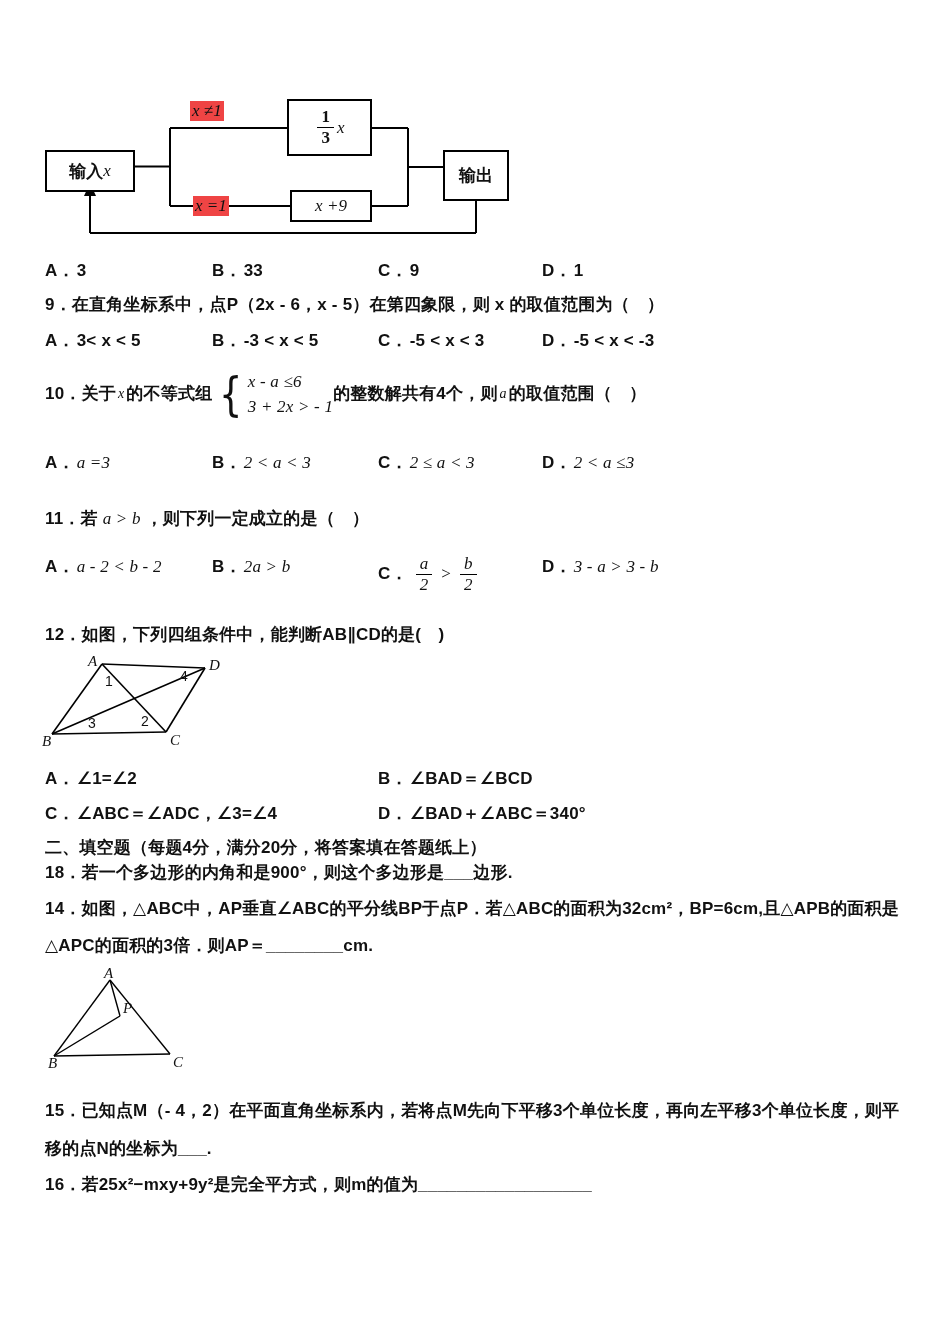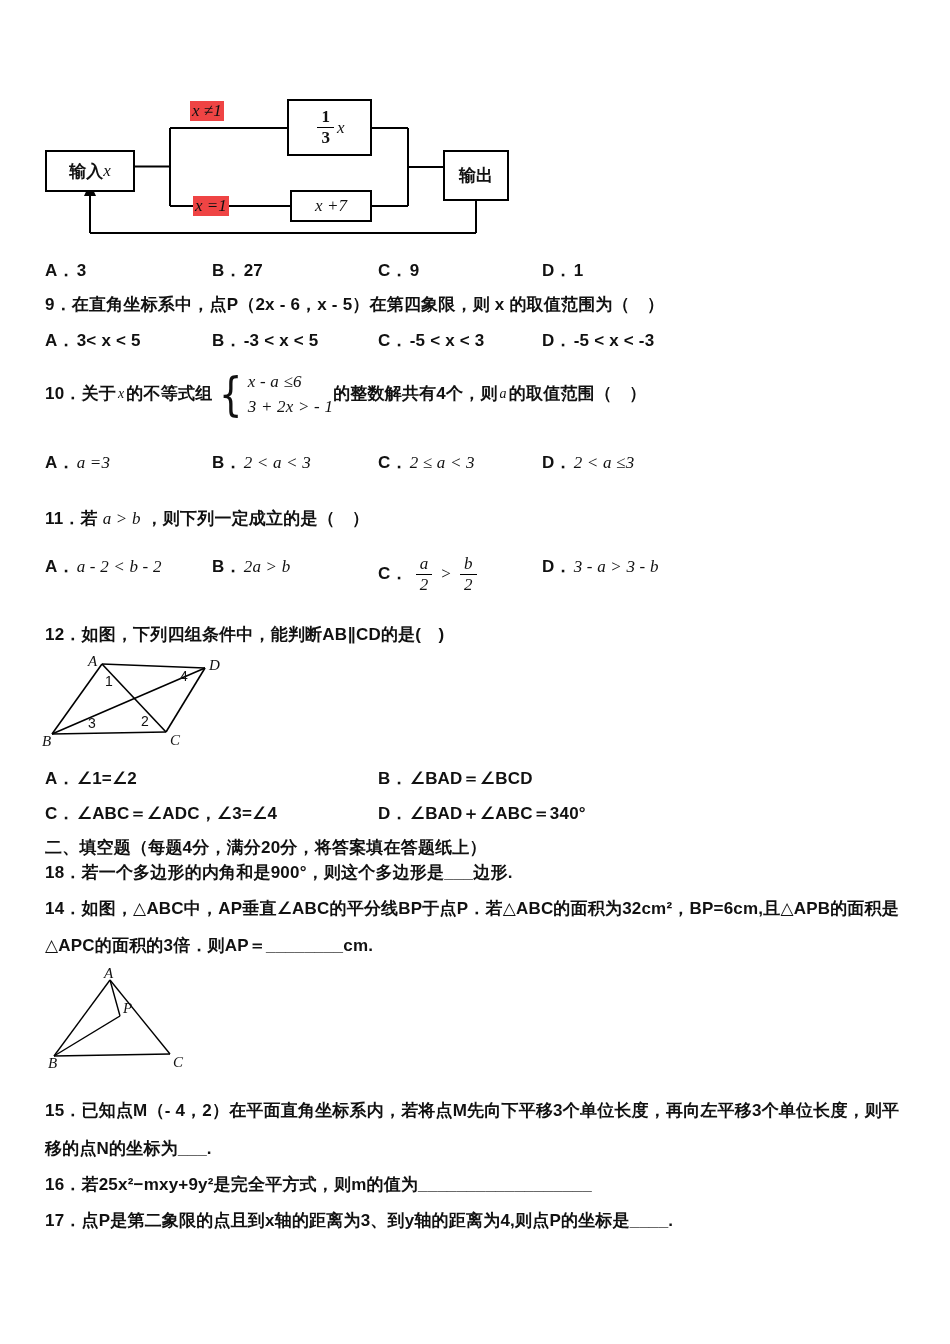--- a/index.html
+++ b/index.html
@@ -57,33 +57,33 @@
 
   <div class="box" style="left:287px;top:99px;width:85px;height:57px;">
     <span class="frac">
       <span class="fn">1</span>
       <span class="fd">3</span>
     </span>
     <span class="math">x</span>
   </div>
 
   <div class="box" style="left:290px;top:190px;width:82px;height:32px;">
-    <span class="math">x +7</span>
+    <span class="math">x +9</span>
   </div>
 
   <div class="box" style="left:443px;top:150px;width:66px;height:51px;">
     <span>输出</span>
   </div>
 
   <span class="flowlabel math" style="left:190px;top:101px;">x ≠1</span>
   <span class="flowlabel math" style="left:193px;top:196px;">x =1</span>
 
   <div class="opt-row qt" style="top:258px;">
     <span class="opt" style="left:0;"><span class="lab">A．</span><span class="val">3</span></span>
-    <span class="opt" style="left:167px;"><span class="lab">B．</span><span class="val">27</span></span>
+    <span class="opt" style="left:167px;"><span class="lab">B．</span><span class="val">33</span></span>
     <span class="opt" style="left:333px;"><span class="lab">C．</span><span class="val">9</span></span>
     <span class="opt" style="left:497px;"><span class="lab">D．</span><span class="val">1</span></span>
   </div>
 
   <div class="abs qt" style="left:45px;top:292px;">9．在直角坐标系中，点P（2x - 6，x - 5）在第四象限，则 x 的取值范围为（　）</div>
   <div class="opt-row qt" style="top:328px;">
     <span class="opt" style="left:0;"><span class="lab">A．</span><span class="val">3&lt; x &lt; 5</span></span>
     <span class="opt" style="left:167px;"><span class="lab">B．</span><span class="val">-3 &lt; x &lt; 5</span></span>
     <span class="opt" style="left:333px;"><span class="lab">C．</span><span class="val">-5 &lt; x &lt; 3</span></span>
     <span class="opt" style="left:497px;"><span class="lab">D．</span><span class="val">-5 &lt; x &lt; -3</span></span>
@@ -181,15 +181,14 @@
     <text class="pt" x="75" y="45">P</text>
     <text class="pt" x="0" y="100">B</text>
     <text class="pt" x="125" y="99">C</text>
   </svg>
 
   <div class="abs qt" style="left:45px;top:1098px;">15．已知点M（- 4，2）在平面直角坐标系内，若将点M先向下平移3个单位长度，再向左平移3个单位长度，则平</div>
   <div class="abs qt" style="left:45px;top:1136px;">移的点N的坐标为___.</div>
 
   <div class="abs qt" style="left:45px;top:1172px;">16．若25x²−mxy+9y²是完全平方式，则m的值为__________________</div>
 
-  <div class="abs qt" style="left:45px;top:1208px;">17．点P是第二象限的点且到x轴的距离为3、到y轴的距离为4,则点P的坐标是____.</div>
 
 </div>
 
 </body></html>

